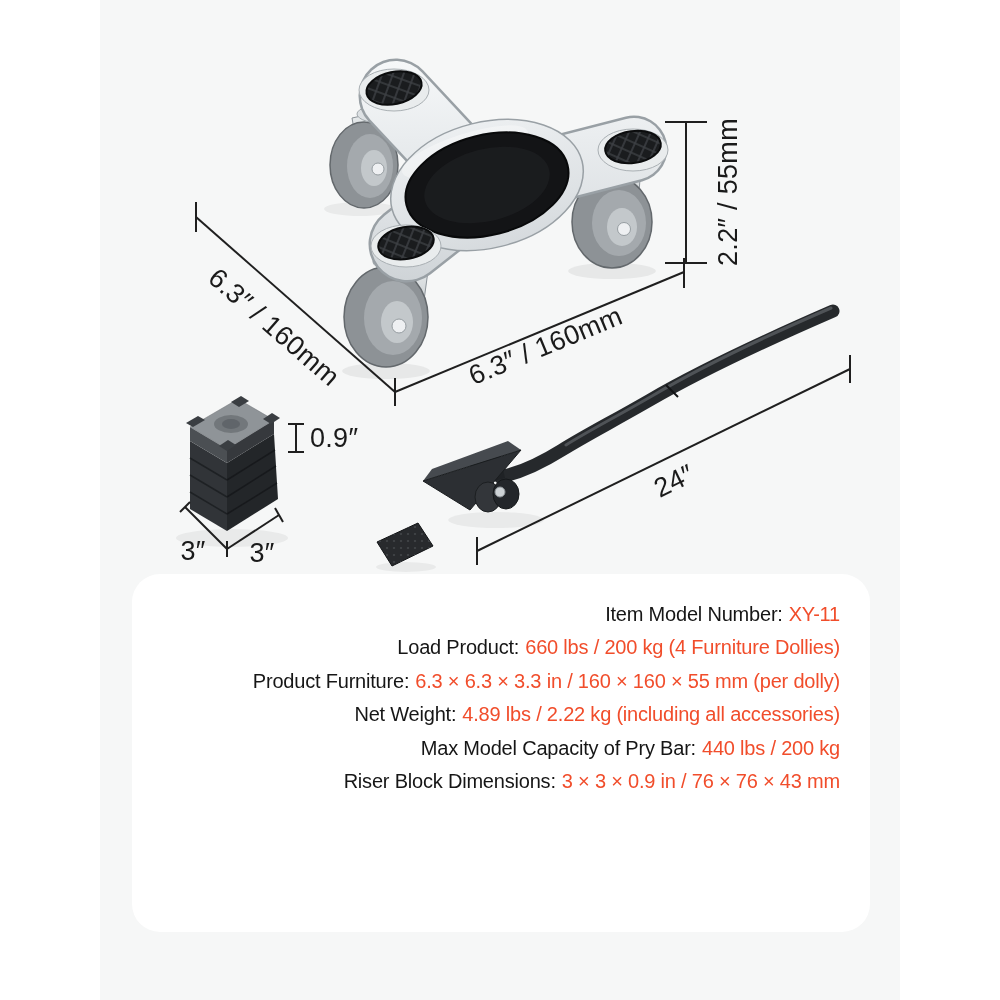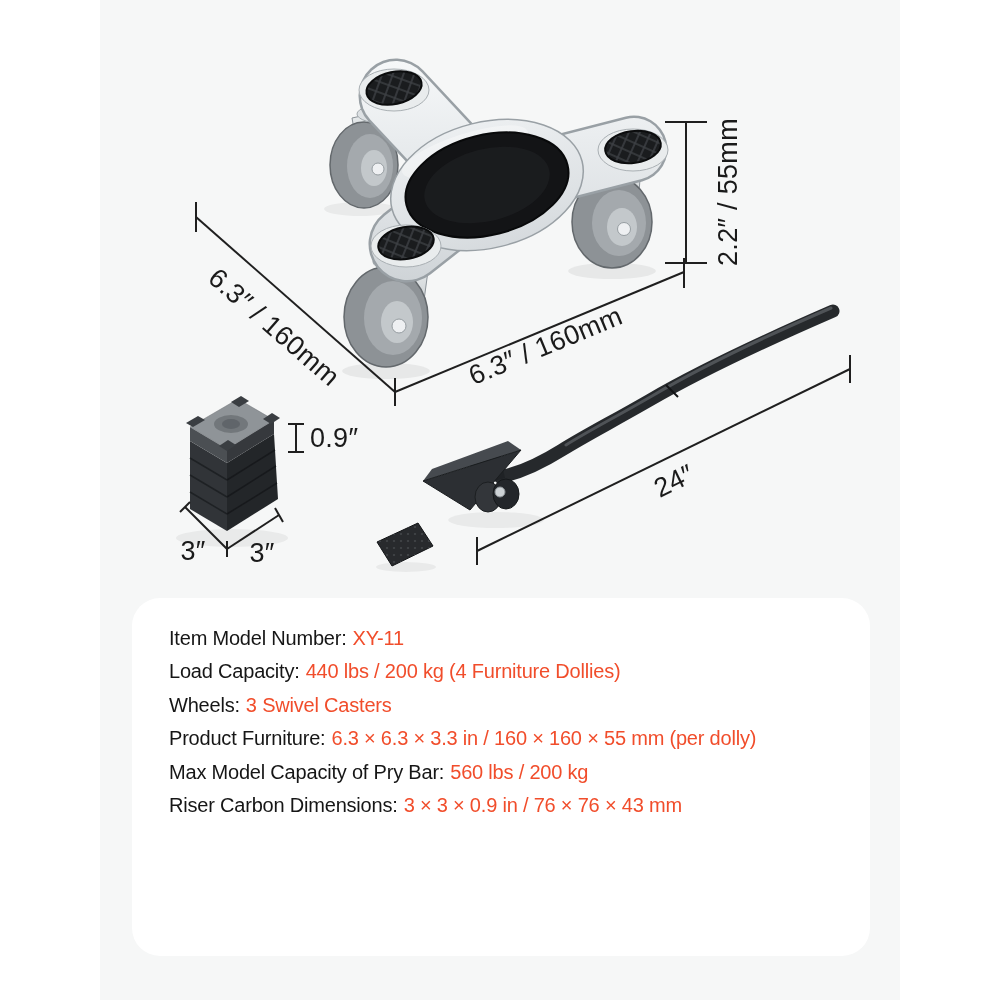--- a/index.html
+++ b/index.html
@@ -1,20 +1,20 @@
 <!DOCTYPE html>
 <html><head>
 <meta charset="utf-8">
 <style>
   html,body{margin:0;padding:0;}
   body{width:1000px;height:1000px;background:#ffffff;font-family:"Liberation Sans",sans-serif;}
   .page{position:relative;width:1000px;height:1000px;background:#ffffff;overflow:hidden;}
   .panel{position:absolute;left:100px;top:0;width:800px;height:1000px;background:#f6f7f7;}
   .diagram-svg{position:absolute;left:0;top:0;width:1000px;height:600px;}
-  .card{position:absolute;left:132px;top:598px;width:738px;height:358px;background:#ffffff;border-radius:28px;box-sizing:border-box;padding:24px 30px 0 37px;}
+  .card{position:absolute;left:132px;top:574px;width:738px;height:358px;background:#ffffff;border-radius:28px;box-sizing:border-box;padding:24px 30px 0 37px;text-align:right;}
   .spec-row{font-size:20px;line-height:33.4px;letter-spacing:-0.2px;white-space:nowrap;}
   .spec-label{color:#161616;}
   .spec-value{color:#f14d2b;margin-left:6px;}
   .dim-text{font-family:"Liberation Sans",sans-serif;font-size:27px;fill:#1a1a1a;letter-spacing:0.3px;}
 </style>
 </head>
 <body>
 
 <div class="page">
   <div class="panel"></div>
@@ -177,28 +177,28 @@
       <text class="dim-text" x="262" y="562" text-anchor="middle">3″</text>
       <text class="dim-text" x="678" y="489" text-anchor="middle" transform="rotate(-26 678 489)">24″</text>
     </g>
   </svg>
 
   <div class="card">
     <div class="spec-row">
       <span class="spec-label">Item Model Number:</span><span class="spec-value">XY-11</span>
     </div>
     <div class="spec-row">
-      <span class="spec-label">Load Capacity:</span><span class="spec-value">440 lbs / 200 kg (4 Furniture Dollies)</span>
-    </div>
-    <div class="spec-row">
-      <span class="spec-label">Wheels:</span><span class="spec-value">3 Swivel Casters</span>
+      <span class="spec-label">Load Product:</span><span class="spec-value">660 lbs / 200 kg (4 Furniture Dollies)</span>
     </div>
     <div class="spec-row">
       <span class="spec-label">Product Furniture:</span><span class="spec-value">6.3 × 6.3 × 3.3 in / 160 × 160 × 55 mm (per dolly)</span>
     </div>
     <div class="spec-row">
-      <span class="spec-label">Max Model Capacity of Pry Bar:</span><span class="spec-value">560 lbs / 200 kg</span>
-    </div>
-    <div class="spec-row">
-      <span class="spec-label">Riser Carbon Dimensions:</span><span class="spec-value">3 × 3 × 0.9 in / 76 × 76 × 43 mm</span>
+      <span class="spec-label">Net Weight:</span><span class="spec-value">4.89 lbs / 2.22 kg (including all accessories)</span>
+    </div>
+    <div class="spec-row">
+      <span class="spec-label">Max Model Capacity of Pry Bar:</span><span class="spec-value">440 lbs / 200 kg</span>
+    </div>
+    <div class="spec-row">
+      <span class="spec-label">Riser Block Dimensions:</span><span class="spec-value">3 × 3 × 0.9 in / 76 × 76 × 43 mm</span>
     </div>
   </div>
 </div>
 
 </body></html>

